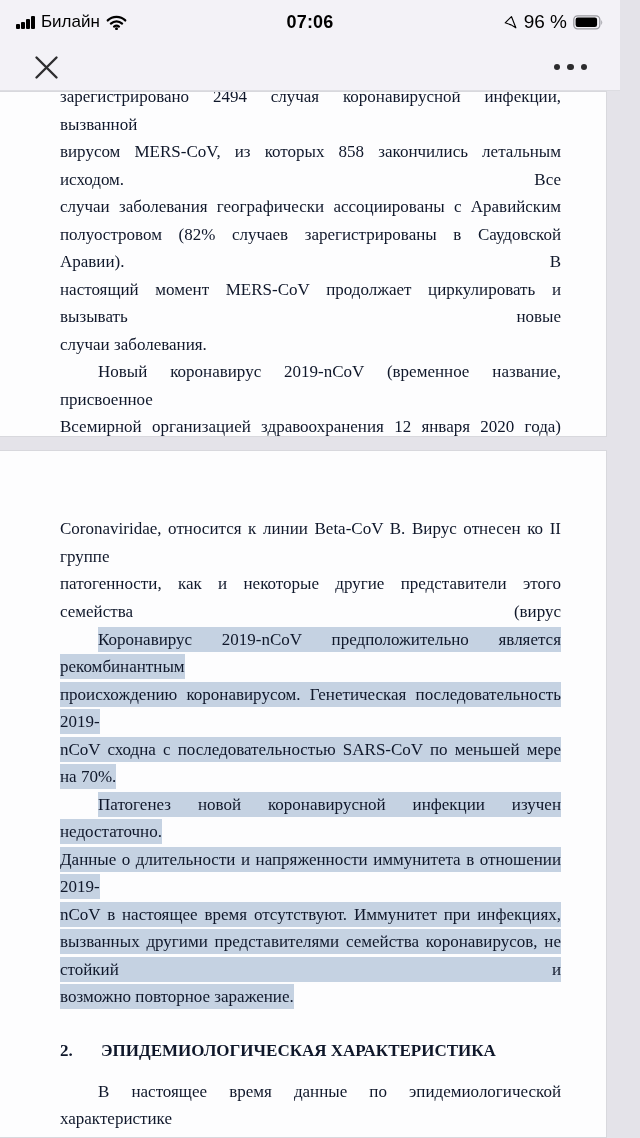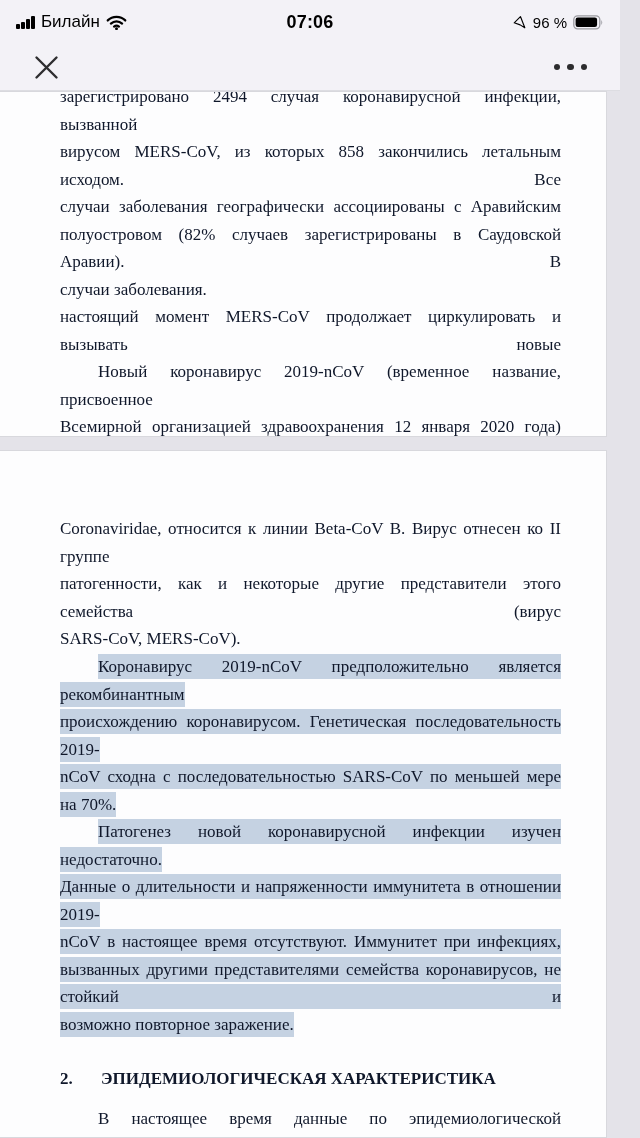--- a/index.html
+++ b/index.html
@@ -13,21 +13,21 @@
     height:44px; background:#f3f2f7; flex:0 0 auto;
     display:flex; align-items:center; justify-content:space-between;
     padding:0 16px; position:relative; color:#000;
   }
   .sb-left, .sb-right { display:flex; align-items:center; gap:6px; }
   .sb-time {
     position:absolute; left:0; right:0; text-align:center;
     font-size:18px; font-weight:700; letter-spacing:.2px; pointer-events:none;
   }
   .carrier { font-size:17px; }
-  .pct { font-size:15px; }
+  .pct { font-size:19px; }
   .sig-bars { display:flex; align-items:flex-end; gap:1.5px; height:13px; }
   .sig-bars i { display:block; width:3.6px; background:#000; border-radius:1px; }
   .sig-bars i:nth-child(1){height:4.5px;} .sig-bars i:nth-child(2){height:7px;}
   .sig-bars i:nth-child(3){height:9.5px;} .sig-bars i:nth-child(4){height:12.5px;}
 
   
   .toolbar {
     height:47px; background:#f3f2f7; flex:0 0 auto;
     display:flex; align-items:center; justify-content:space-between;
     padding:0 29px; border-bottom:1px solid #dddde2;
@@ -115,39 +115,38 @@
 
   <div class="content">
 
     <div class="page page-1">
       <div class="doc">
         <div>
             <div class="line">зарегистрировано 2494 случая коронавирусной инфекции, вызванной</div>
             <div class="line">вирусом MERS-CoV, из которых 858 закончились летальным исходом. Все</div>
             <div class="line">случаи заболевания географически ассоциированы с Аравийским</div>
             <div class="line">полуостровом (82% случаев зарегистрированы в Саудовской Аравии). В</div>
+            <div class="line">настоящий момент MERS-CoV продолжает циркулировать и вызывать новые</div>
             <div class="line last">случаи заболевания.</div>
-            <div class="line">настоящий момент MERS-CoV продолжает циркулировать и вызывать новые</div>
           </div>
         <div>
             <div class="line indent">Новый коронавирус 2019-nCoV (временное название, присвоенное</div>
             <div class="line">Всемирной организацией здравоохранения 12 января 2020 года) представляет</div>
           </div>
 
       </div>
     </div>
 
     <div class="page-gap"></div>
 
     <div class="page page-2">
       <div class="doc">
         <div>
             <div class="line">Coronaviridae, относится к линии Beta-CoV B. Вирус отнесен ко II группе</div>
             <div class="line">патогенности, как и некоторые другие представители этого семейства (вирус</div>
-            <div class="line last">SARS-CoV, MERS-CoV).</div>
           </div>
         <div>
             <div class="line indent"><span class="hl">Коронавирус 2019-nCoV предположительно является рекомбинантным</span></div>
             <div class="line"><span class="hl">происхождению коронавирусом. Генетическая последовательность 2019-</span></div>
             <div class="line last"><span class="hl">nCoV сходна с последовательностью SARS-CoV по меньшей мере на 70%.</span></div>
           </div>
         <div>
             <div class="line indent"><span class="hl">Патогенез новой коронавирусной инфекции изучен недостаточно.</span></div>
             <div class="line"><span class="hl">Данные о длительности и напряженности иммунитета в отношении 2019-</span></div>
             <div class="line"><span class="hl">nCoV в настоящее время отсутствуют. Иммунитет при инфекциях,</span></div>

